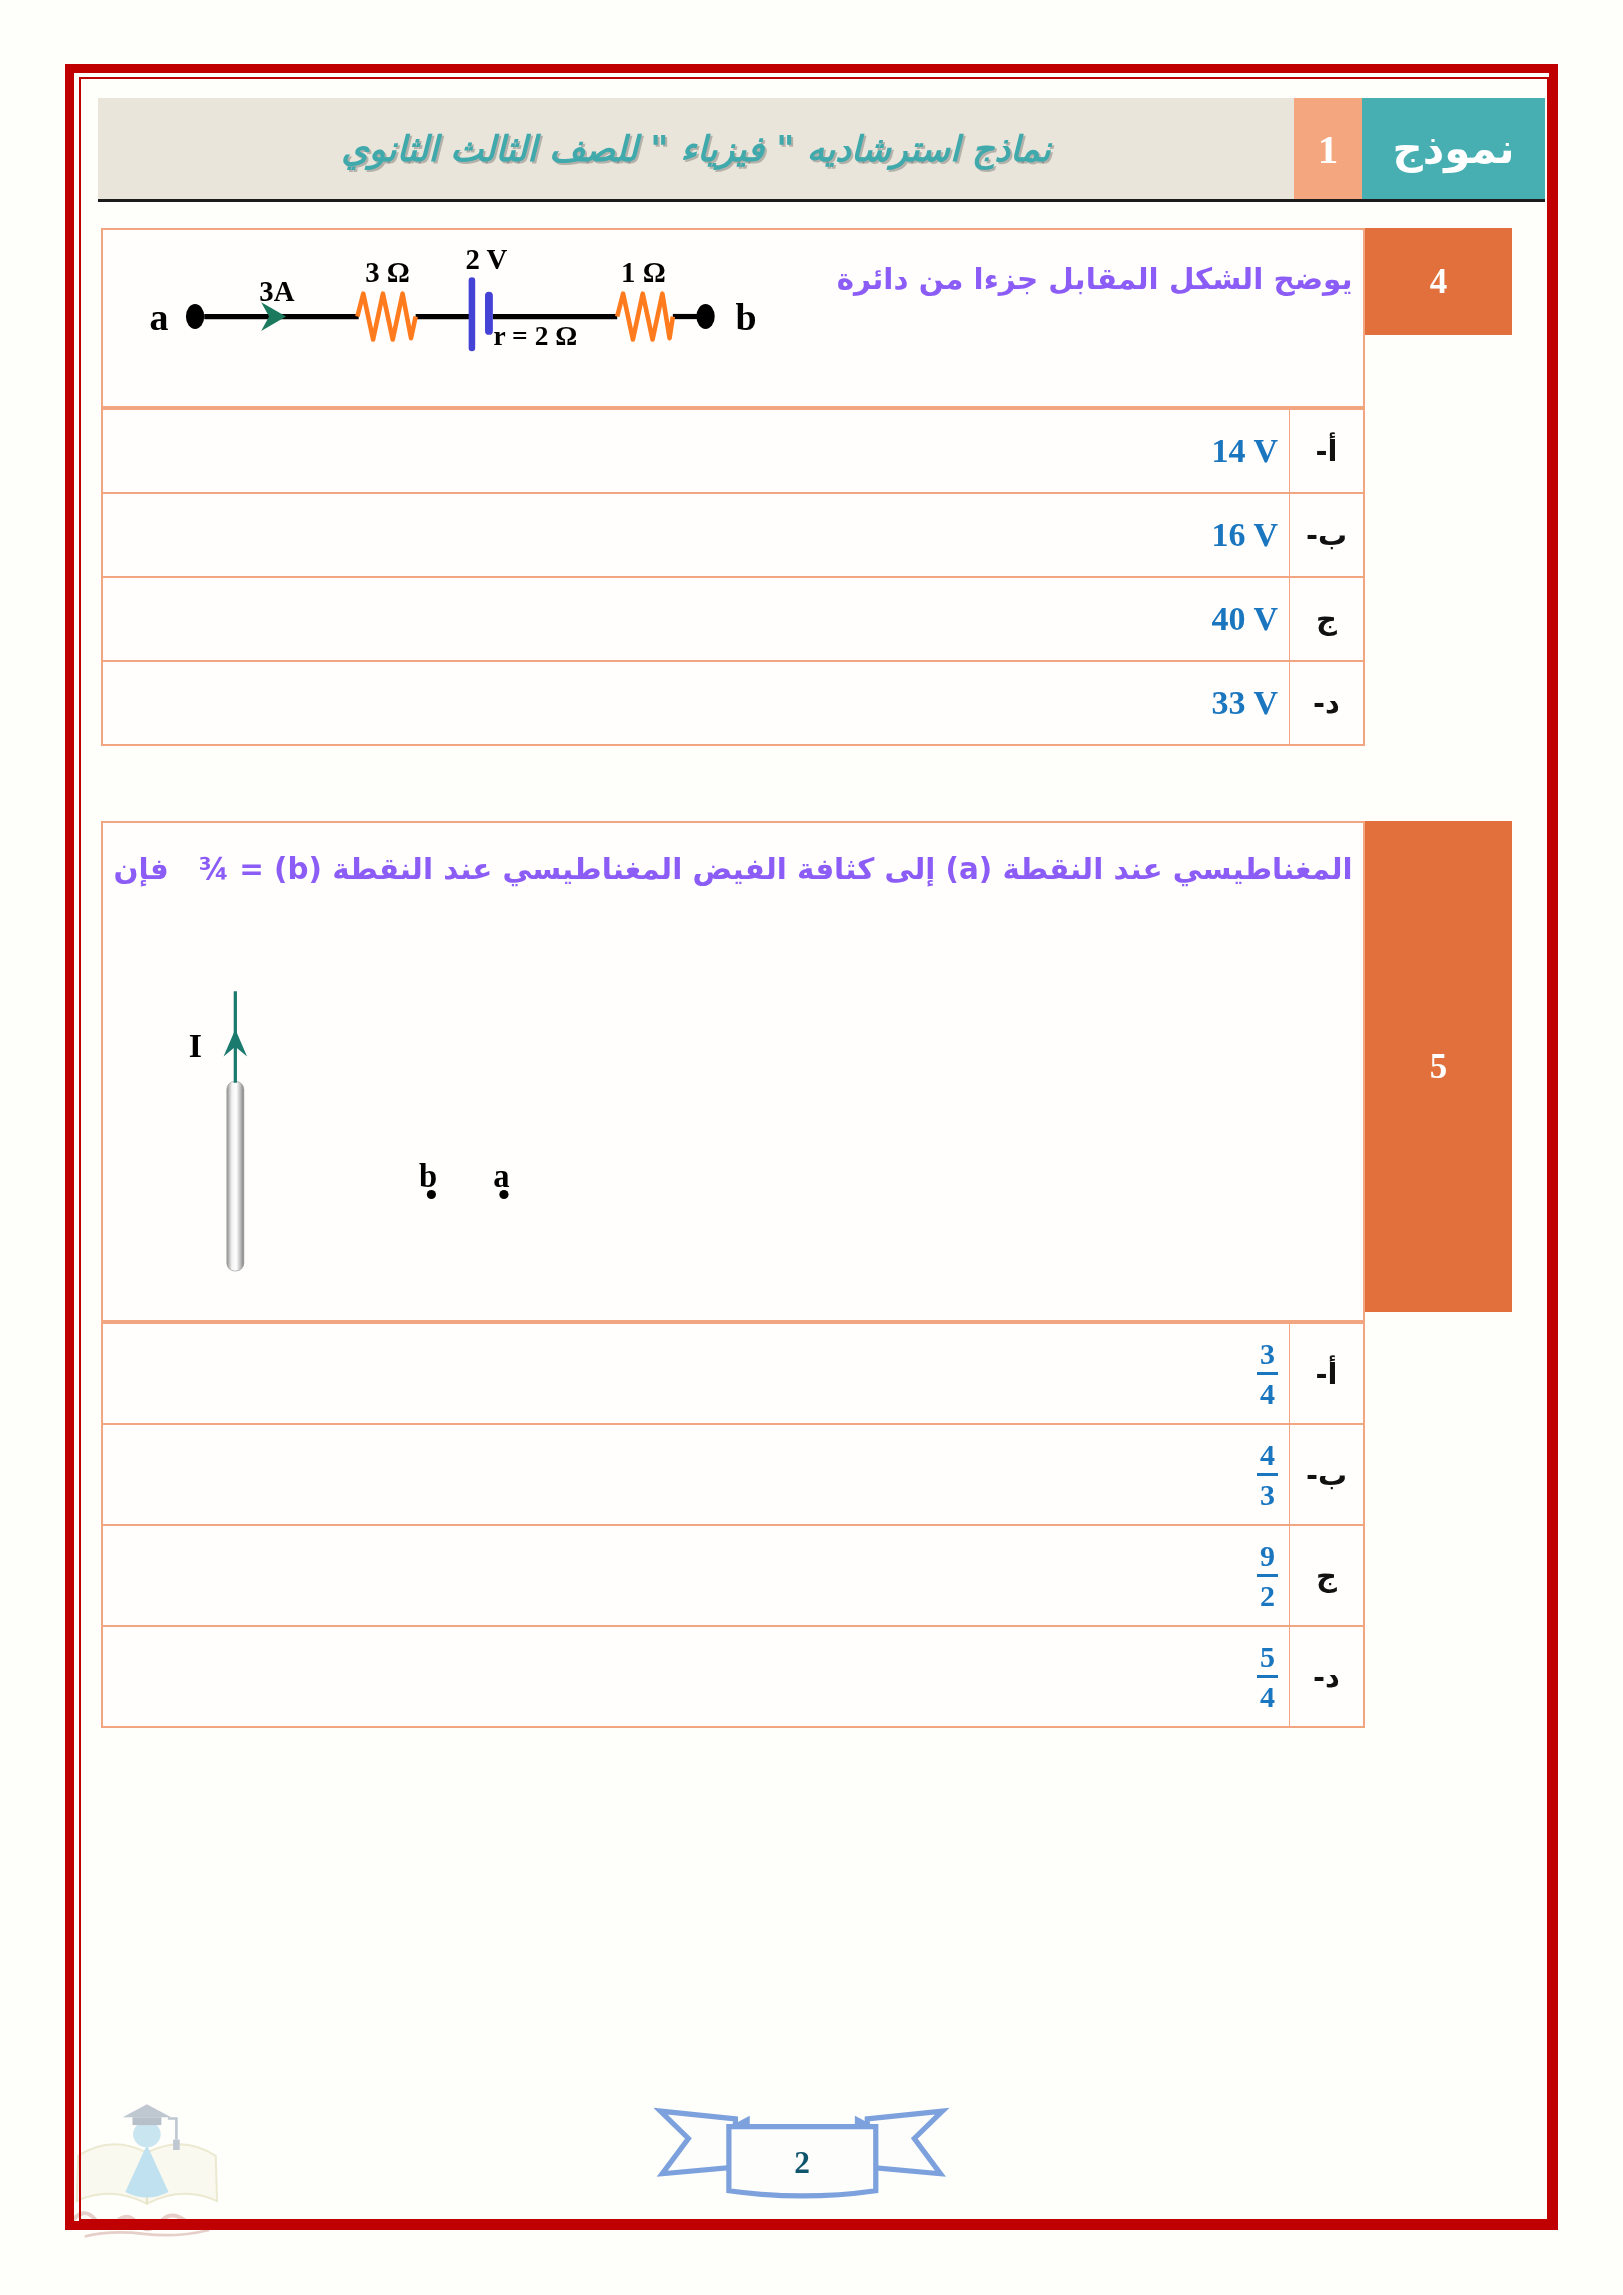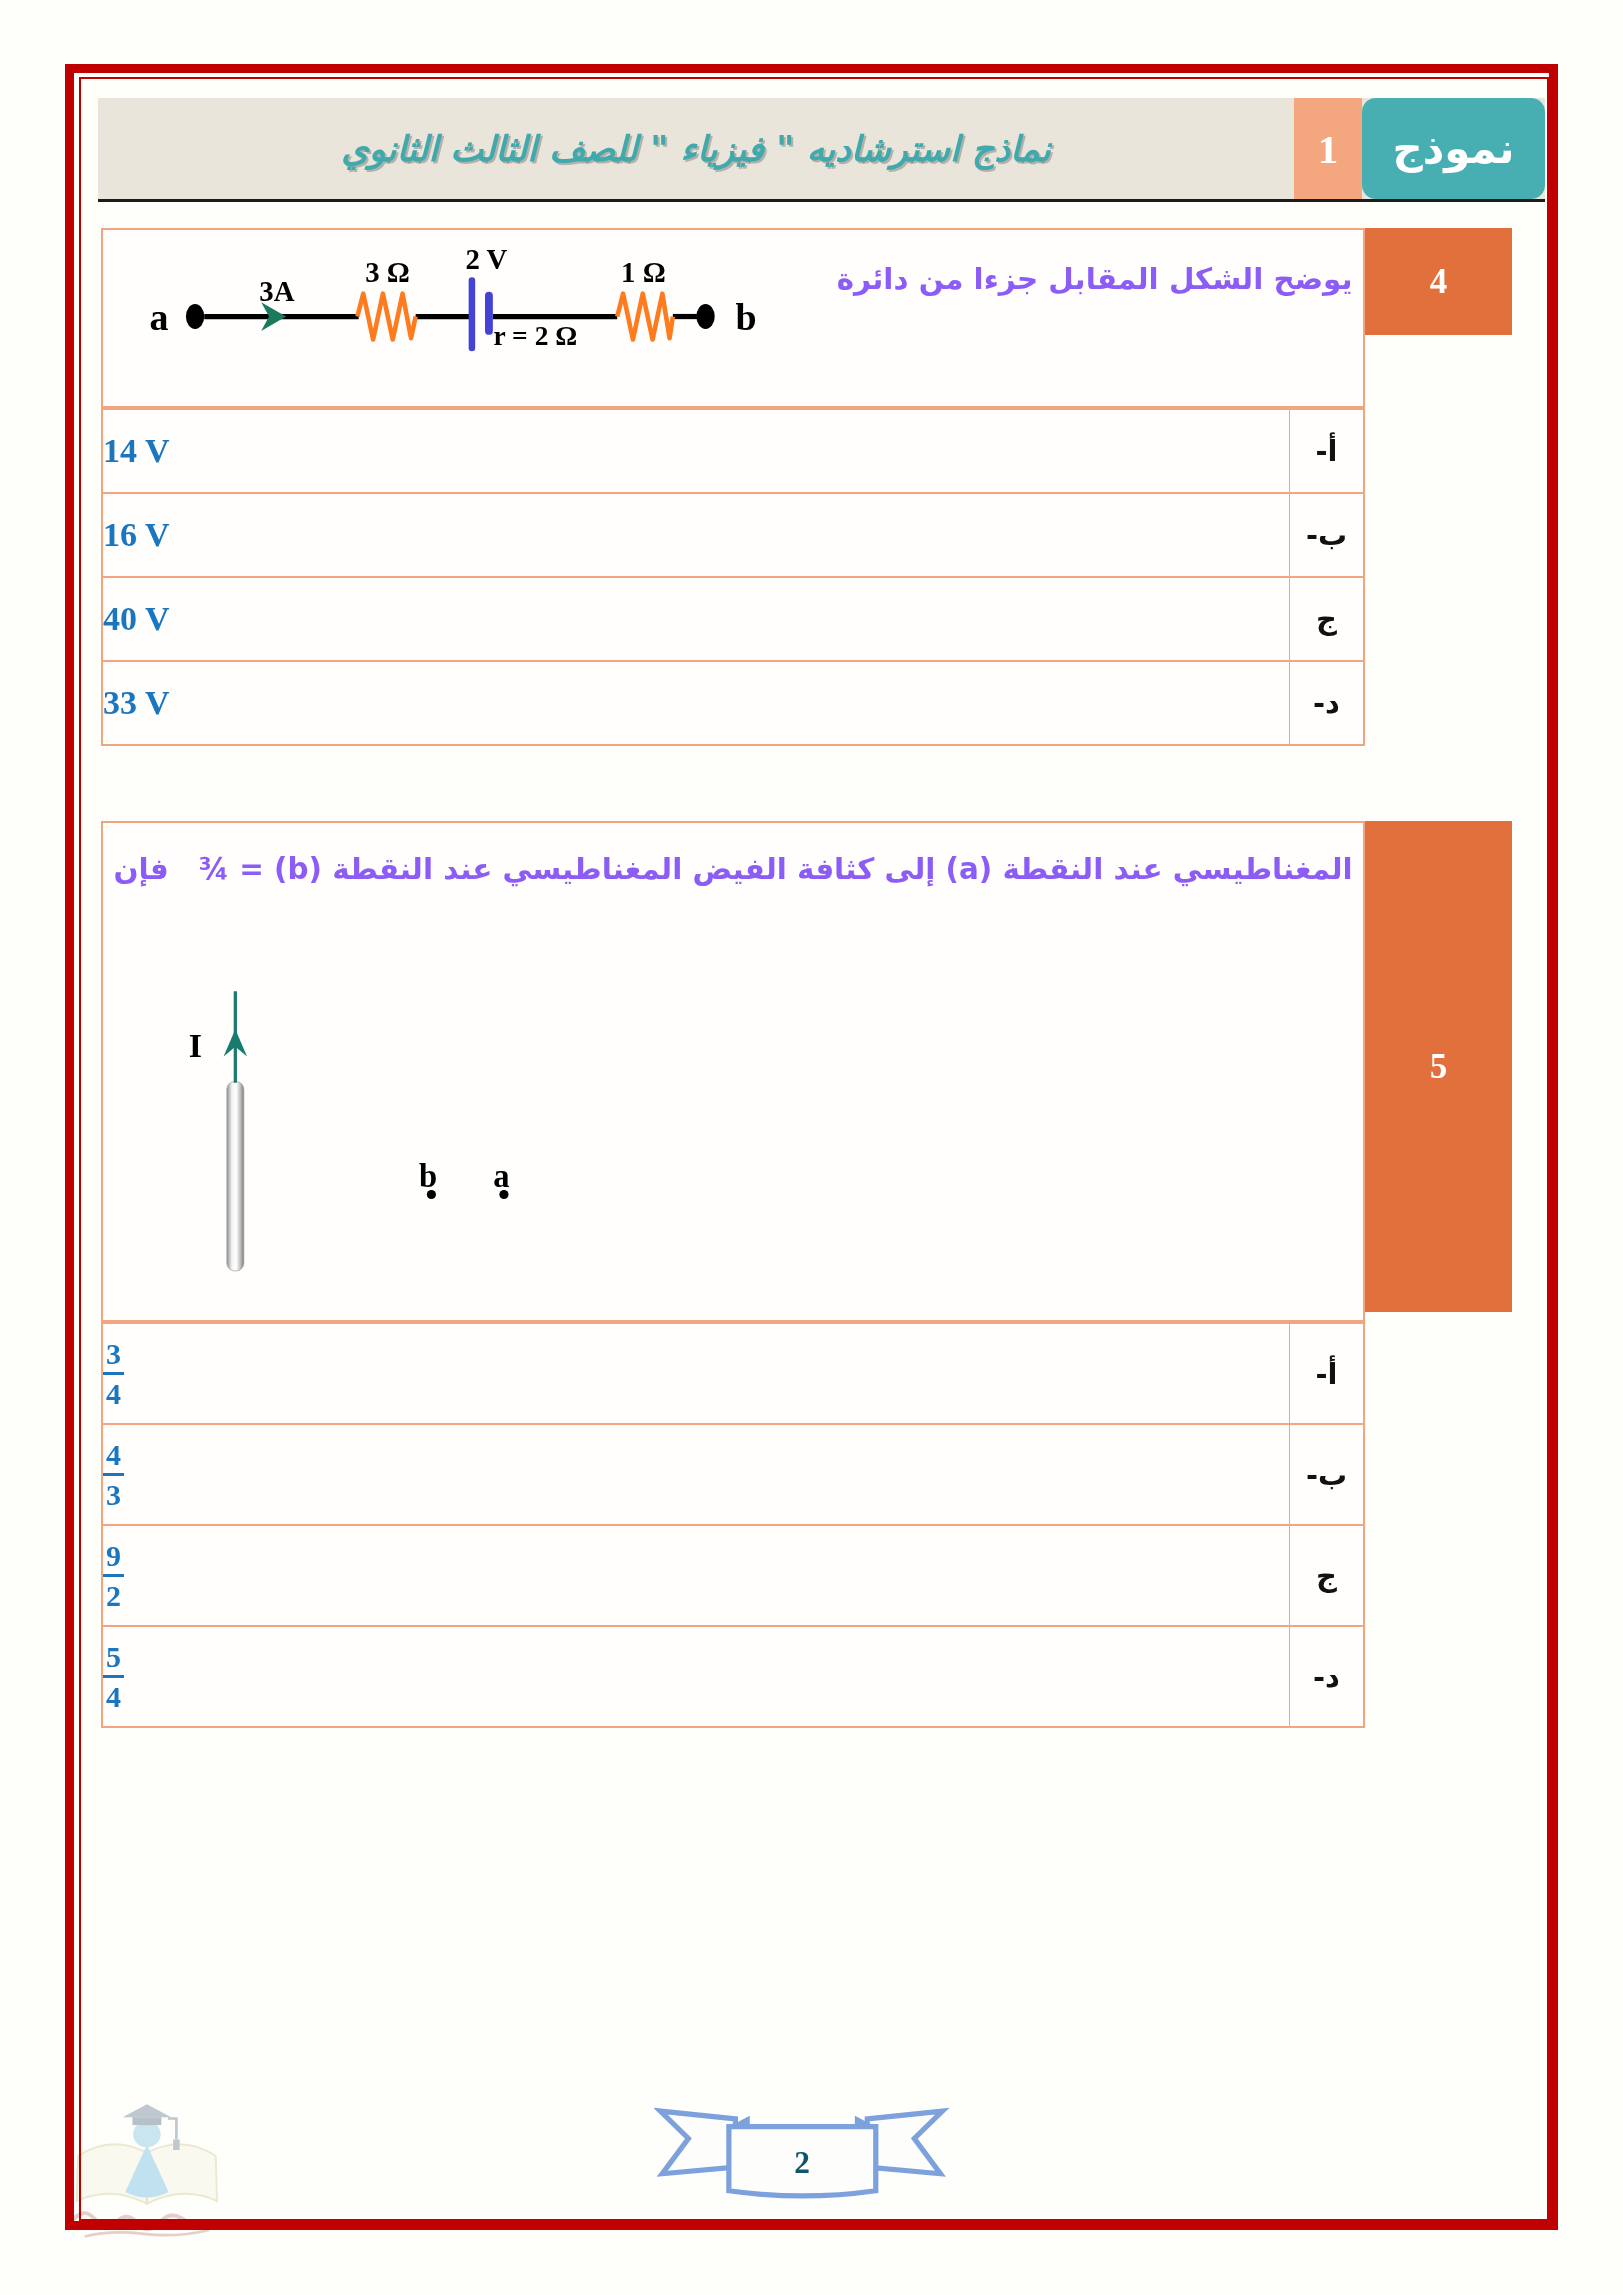--- a/index.html
+++ b/index.html
@@ -13,37 +13,37 @@
   
   .header{position:absolute;left:98px;top:98px;width:1447px;height:101px;
         background:#eae5da;border-bottom:3.3px solid #1c1c1c;box-sizing:content-box;
         display:flex;flex-direction:row;}
   .header-title{flex:1;display:flex;align-items:center;justify-content:center;
         color:#3fa9ac;font-size:35px;font-weight:bold;font-style:italic;
         text-shadow:2px 2px 0 rgba(80,80,80,.35);white-space:nowrap;direction:rtl;}
   .header-num{width:68px;background:#f4a67e;display:flex;align-items:center;justify-content:center;
         color:#ffffff;font-size:41px;font-weight:bold;font-family:"Liberation Serif","DejaVu Serif",serif;}
   .header-model{width:183px;background:#47afb2;display:flex;align-items:center;justify-content:center;
-        color:#ffffff;font-size:42px;font-weight:bold;border-radius:14px;}
+        color:#ffffff;font-size:42px;font-weight:bold;}
   
   .qtable{position:absolute;left:101px;width:1264px;border:2px solid #f2a581;
         box-sizing:border-box;display:flex;flex-direction:column;background:#fffefc;}
   .q4{top:228px;height:518px;}
   .q5{top:821px;height:907px;}
   .stem{position:relative;box-sizing:border-box;border-bottom:2px solid #f2a581;}
   .q4 .stem{height:178px;}
   .q5 .stem{height:499px;}
   .stem-text{direction:rtl;text-align:right;color:#8b5cf6;font-weight:bold;
         font-size:29.4px;line-height:48px;white-space:nowrap;}
   .q4 .stem-text{position:absolute;right:10.5px;top:25px;width:523px;}
   .q5 .stem-text{position:absolute;right:10.5px;left:10.5px;top:22px;}
   .line-flex{display:flex;justify-content:space-between;direction:rtl;}
   .opt-row{flex:1;display:flex;flex-direction:row;border-top:2px solid #f2a581;box-sizing:border-box;}
   .opt-row:first-of-type{border-top:none;}
-  .opt-value{flex:1;display:flex;align-items:center;
+  .opt-value{flex:1;display:flex;align-items:center;justify-content:flex-end;
         padding-right:11px;border-right:1.3px solid #f2a581;box-sizing:border-box;}
   .opt-letter{width:73px;display:flex;align-items:center;justify-content:center;
         color:#111111;font-size:29px;font-weight:bold;direction:rtl;}
   .volt{color:#1b76c0;font-size:34px;font-weight:bold;
         font-family:"Liberation Serif","DejaVu Serif",serif;}
   .frac{display:flex;flex-direction:column;align-items:center;color:#1b76c0;
         font-family:"Liberation Serif","DejaVu Serif",serif;font-weight:bold;font-size:30px;line-height:31px;}
   .frac-bar{width:21px;height:3.3px;background:#1b76c0;margin:3.3px 0;}
   
   .qnum-box{position:absolute;left:1365px;width:147px;background:#e1703c;

